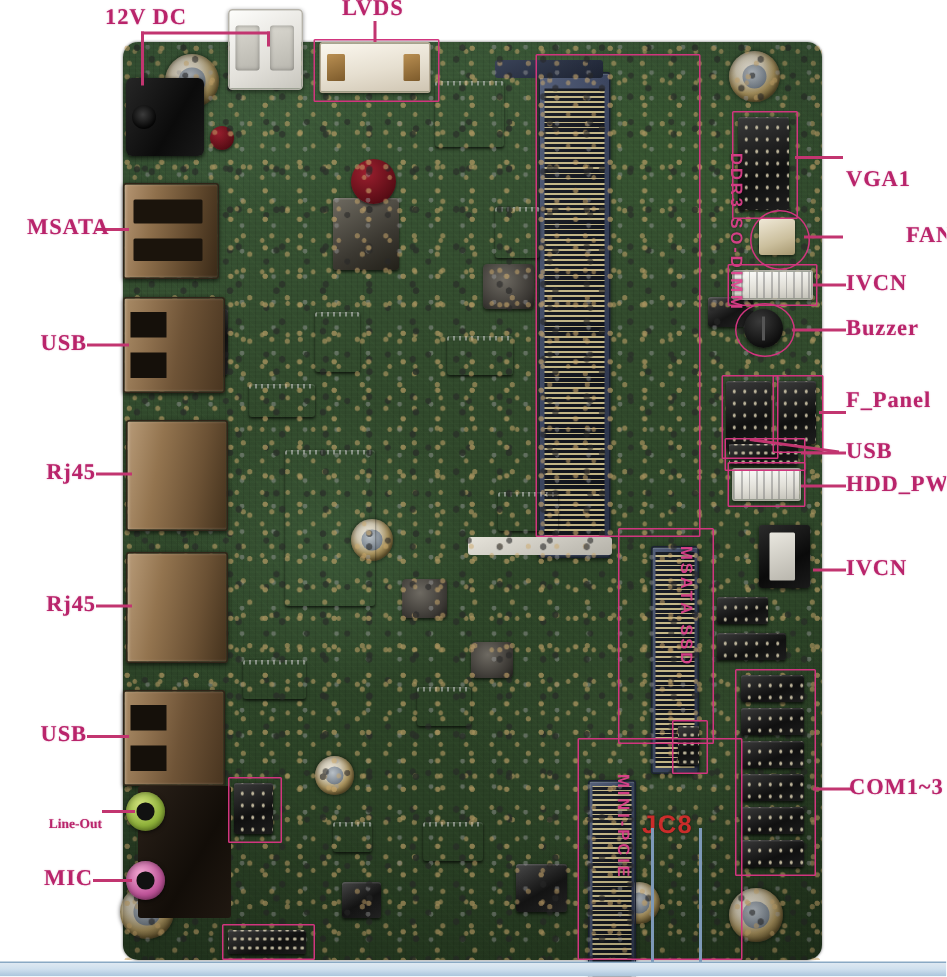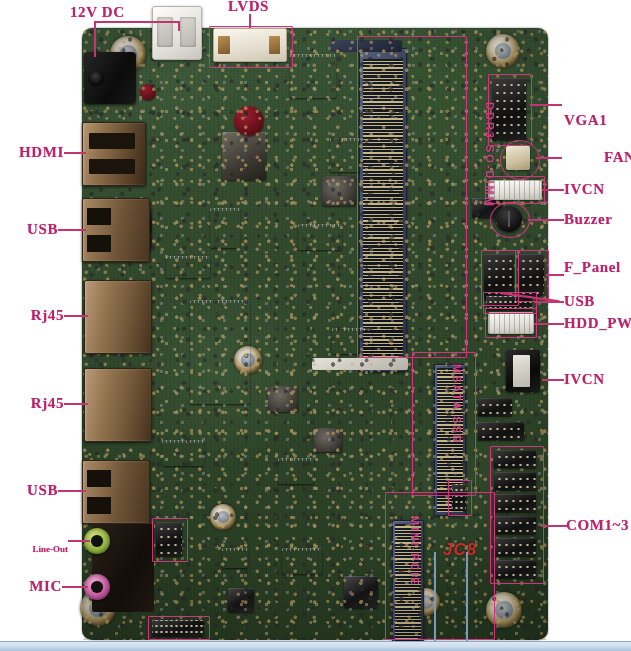--- a/index.html
+++ b/index.html
@@ -278,21 +278,21 @@
   <div class="part header" style="position:absolute;left:494px;top:538px;width:42px;height:18px;"></div>
   <div class="part header" style="position:absolute;left:494px;top:560px;width:42px;height:18px;"></div>
 
   <div class="part header" style="position:absolute;left:156px;top:522px;width:26px;height:34px;"></div>
   <div class="part header fine" style="position:absolute;left:152px;top:620px;width:52px;height:16px;"></div>
   <div class="part header fine" style="position:absolute;left:452px;top:484px;width:14px;height:26px;"></div>
 
   <div class="silk" style="left:496px;top:102px;transform:rotate(90deg);">DDR3 SO-DIMM</div>
   <div class="silk" style="left:463px;top:364px;transform:rotate(90deg);">MSATA SSD</div>
   <div class="silk" style="left:421px;top:516px;transform:rotate(90deg);">MINI-PCIE</div>
-  <div class="silk red" style="left:443px;top:540px;font-style:italic;">JC8</div>
+  <div class="silk red" style="left:428px;top:540px;">JC8</div>
 
   <div class="hl" style="left:209px;top:26px;width:82px;height:40px;"></div>
   <div class="hl" style="left:357px;top:36px;width:108px;height:320px;"></div>
   <div class="hl" style="left:488px;top:74px;width:42px;height:70px;"></div>
   <div class="hlc" style="left:500px;top:140px;width:38px;height:38px;"></div>
   <div class="hl" style="left:485px;top:176px;width:58px;height:26px;"></div>
   <div class="hlc" style="left:490px;top:202px;width:38px;height:34px;"></div>
   <div class="hl" style="left:481px;top:250px;width:36px;height:54px;"></div>
   <div class="hl" style="left:515px;top:250px;width:32px;height:50px;"></div>
   <div class="hl" style="left:483px;top:292px;width:52px;height:20px;"></div>
@@ -328,21 +328,21 @@
   <div class="ln h" style="left:534px;top:323px;width:30px;"></div>
   <div class="ln h" style="left:542px;top:379px;width:22px;"></div>
   <div class="ln h" style="left:542px;top:525px;width:26px;"></div>
 
   <div class="blueln v" style="left:434px;top:552px;height:90px;"></div>
   <div class="blueln v" style="left:466px;top:552px;height:90px;"></div>
 
   <div class="lbl" style="left:70px;top:4px;">12V DC</div>
   <div class="lbl" style="left:228px;top:-2px;">LVDS</div>
 
-  <div class="lbl r" style="left:18px;top:144px;width:46px;">HDMI</div>
+  <div class="lbl r" style="left:18px;top:144px;width:46px;">MSATA</div>
   <div class="lbl r" style="left:18px;top:221px;width:40px;">USB</div>
   <div class="lbl r" style="left:12px;top:307px;width:52px;">Rj45</div>
   <div class="lbl r" style="left:12px;top:395px;width:52px;">Rj45</div>
   <div class="lbl r" style="left:18px;top:482px;width:40px;">USB</div>
   <div class="lbl sm r" style="left:20px;top:544px;width:48px;">Line-Out</div>
   <div class="lbl r" style="left:22px;top:578px;width:40px;text-align:right;">MIC</div>
 
   <div class="lbl" style="left:564px;top:88px;margin-top:24px;">VGA1</div>
   <div class="lbl" style="left:560px;top:149px;margin-left:44px;">FAN</div>
   <div class="lbl" style="left:564px;top:181px;text-align:center;">IVCN</div>

